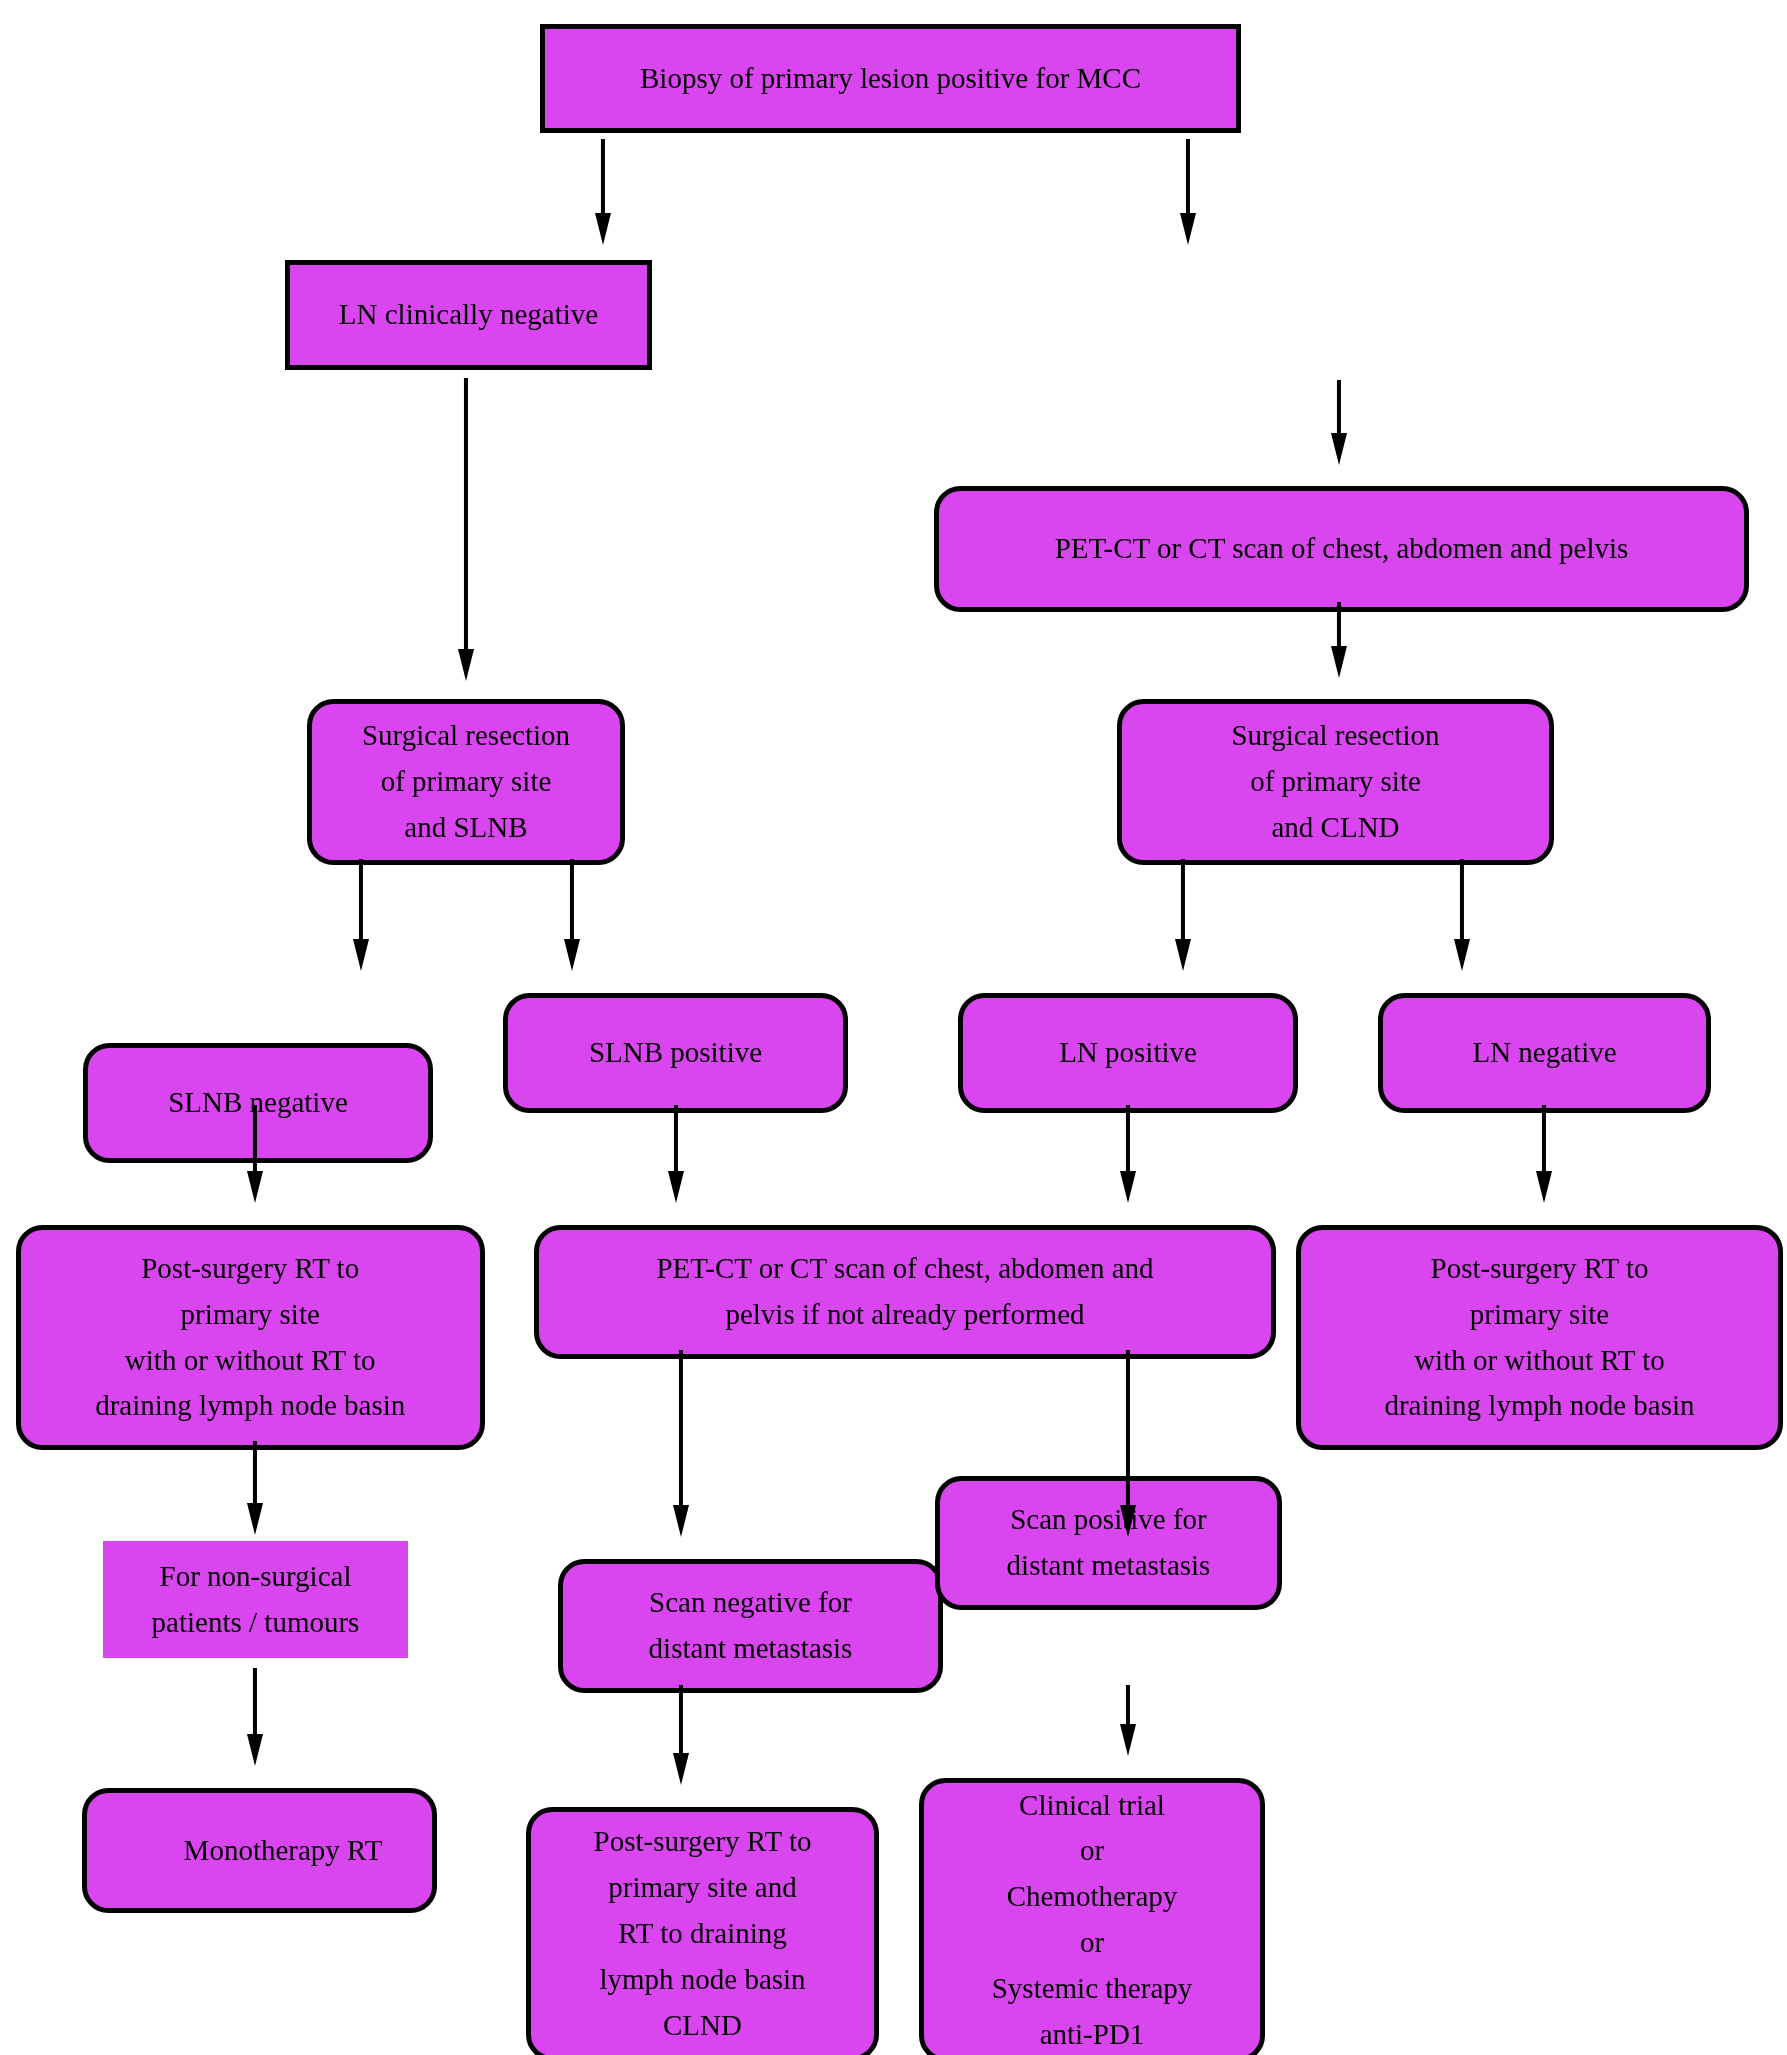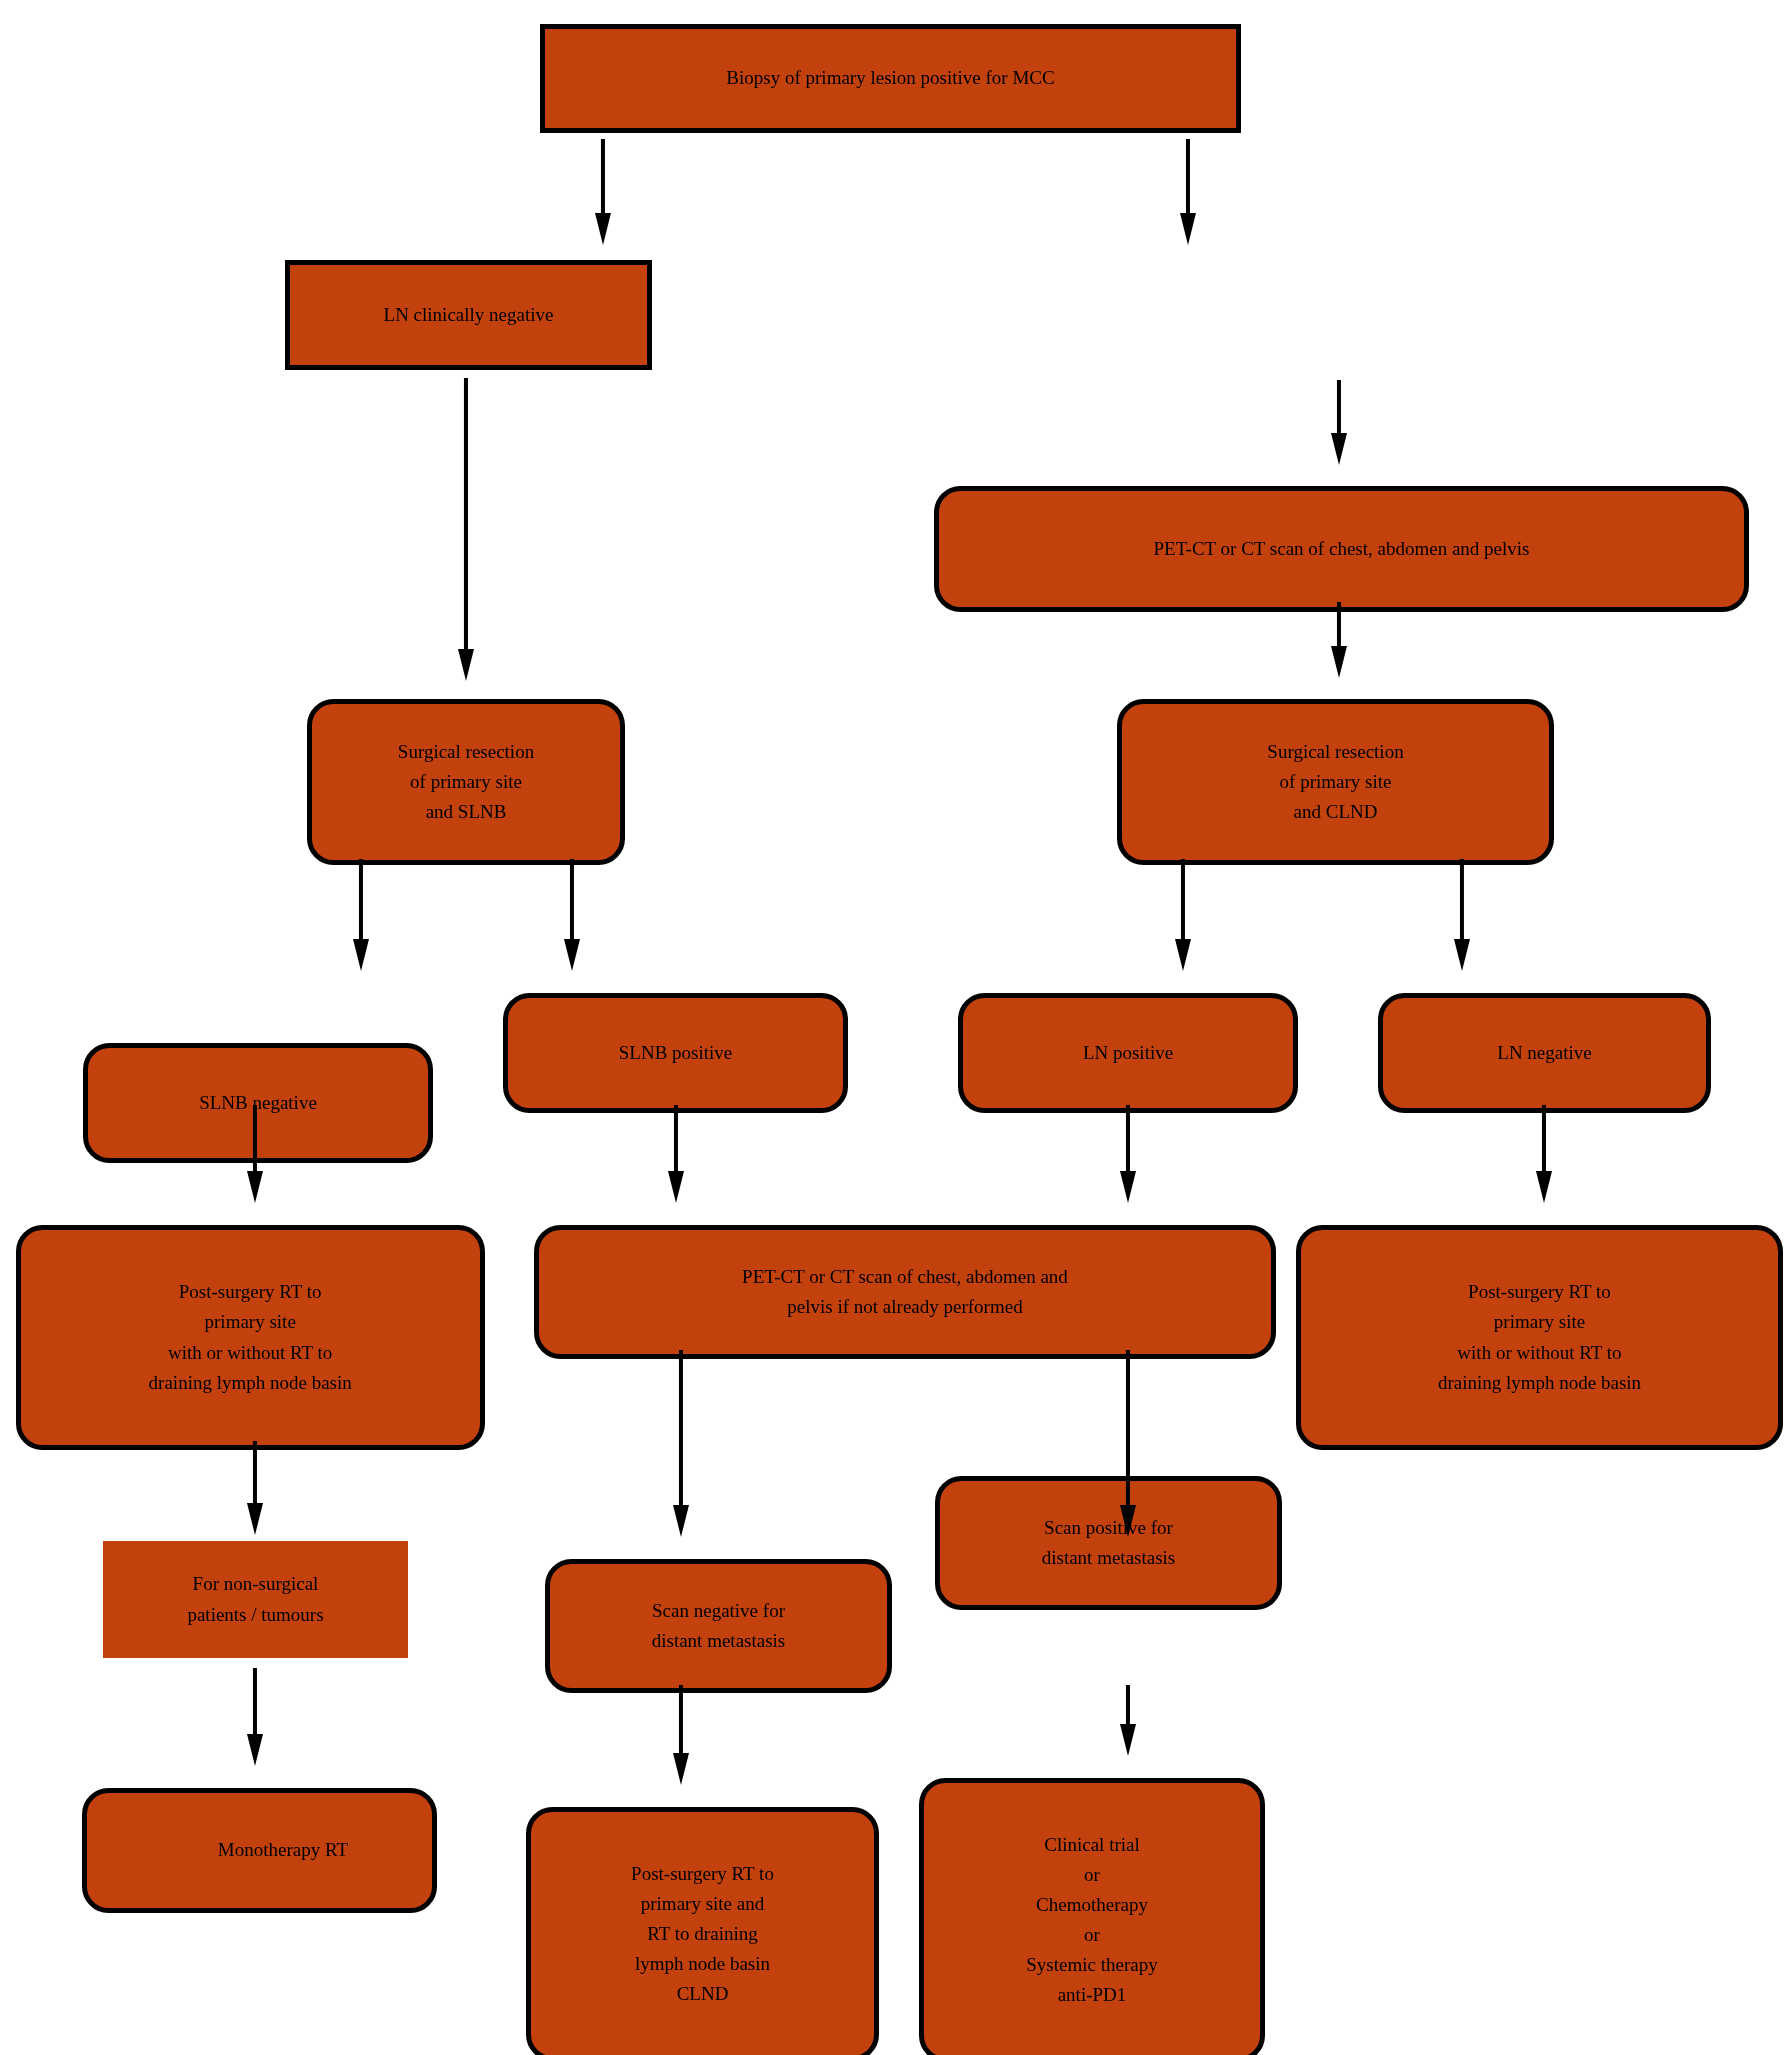--- a/index.html
+++ b/index.html
@@ -14,24 +14,24 @@
     background: #ffffff;
     font-family: "Liberation Serif", "DejaVu Serif", serif;
     color: #000000;
   }
   .node {
     position: absolute;
     display: flex;
     align-items: center;
     justify-content: center;
     text-align: center;
-    font-size: 19px;
+    font-size: 29px;
     line-height: 1.58;
     white-space: pre-line;
-    background: #c2410c;
+    background: #d946ef;
     box-sizing: border-box;
     color: #000000;
   }
   .rect    { border: 5.1px solid #000; }
   .rounded { border: 5.1px solid #000; border-radius: 26.4px; margin-top: 16px; }
   .plain   { border: none; }
   .arrow {
     position: absolute;
     width: 20.3px;
   }
@@ -93,21 +93,21 @@
 pelvis if not already performed</div>
 
   <div class="node rounded" style="left:1296px; top:1209px; width:487px; height:225px;">Post-surgery RT to
 primary site
 with or without RT to
 draining lymph node basin</div>
 
   <div class="node plain" style="left:103px; top:1541px; width:305px; height:117px;">For non-surgical
 patients / tumours</div>
 
-  <div class="node rounded" style="left:545px; top:1543px; width:347px; height:134px;text-align:center;">Scan negative for
+  <div class="node rounded" style="left:558px; top:1543px; width:385px; height:134px;text-align:center;">Scan negative for
 distant metastasis</div>
 
   <div class="node rounded" style="left:935px; top:1460px; width:347px; height:134px;">Scan positive for
 distant metastasis</div>
 
   <div class="node rounded" style="left:82px; top:1772px; width:355px; height:125px;padding-left:47px;">Monotherapy RT</div>
 
   <div class="node rounded" style="left:526px; top:1791px; width:353px; height:254px;">Post-surgery RT to
 primary site and
 RT to draining

